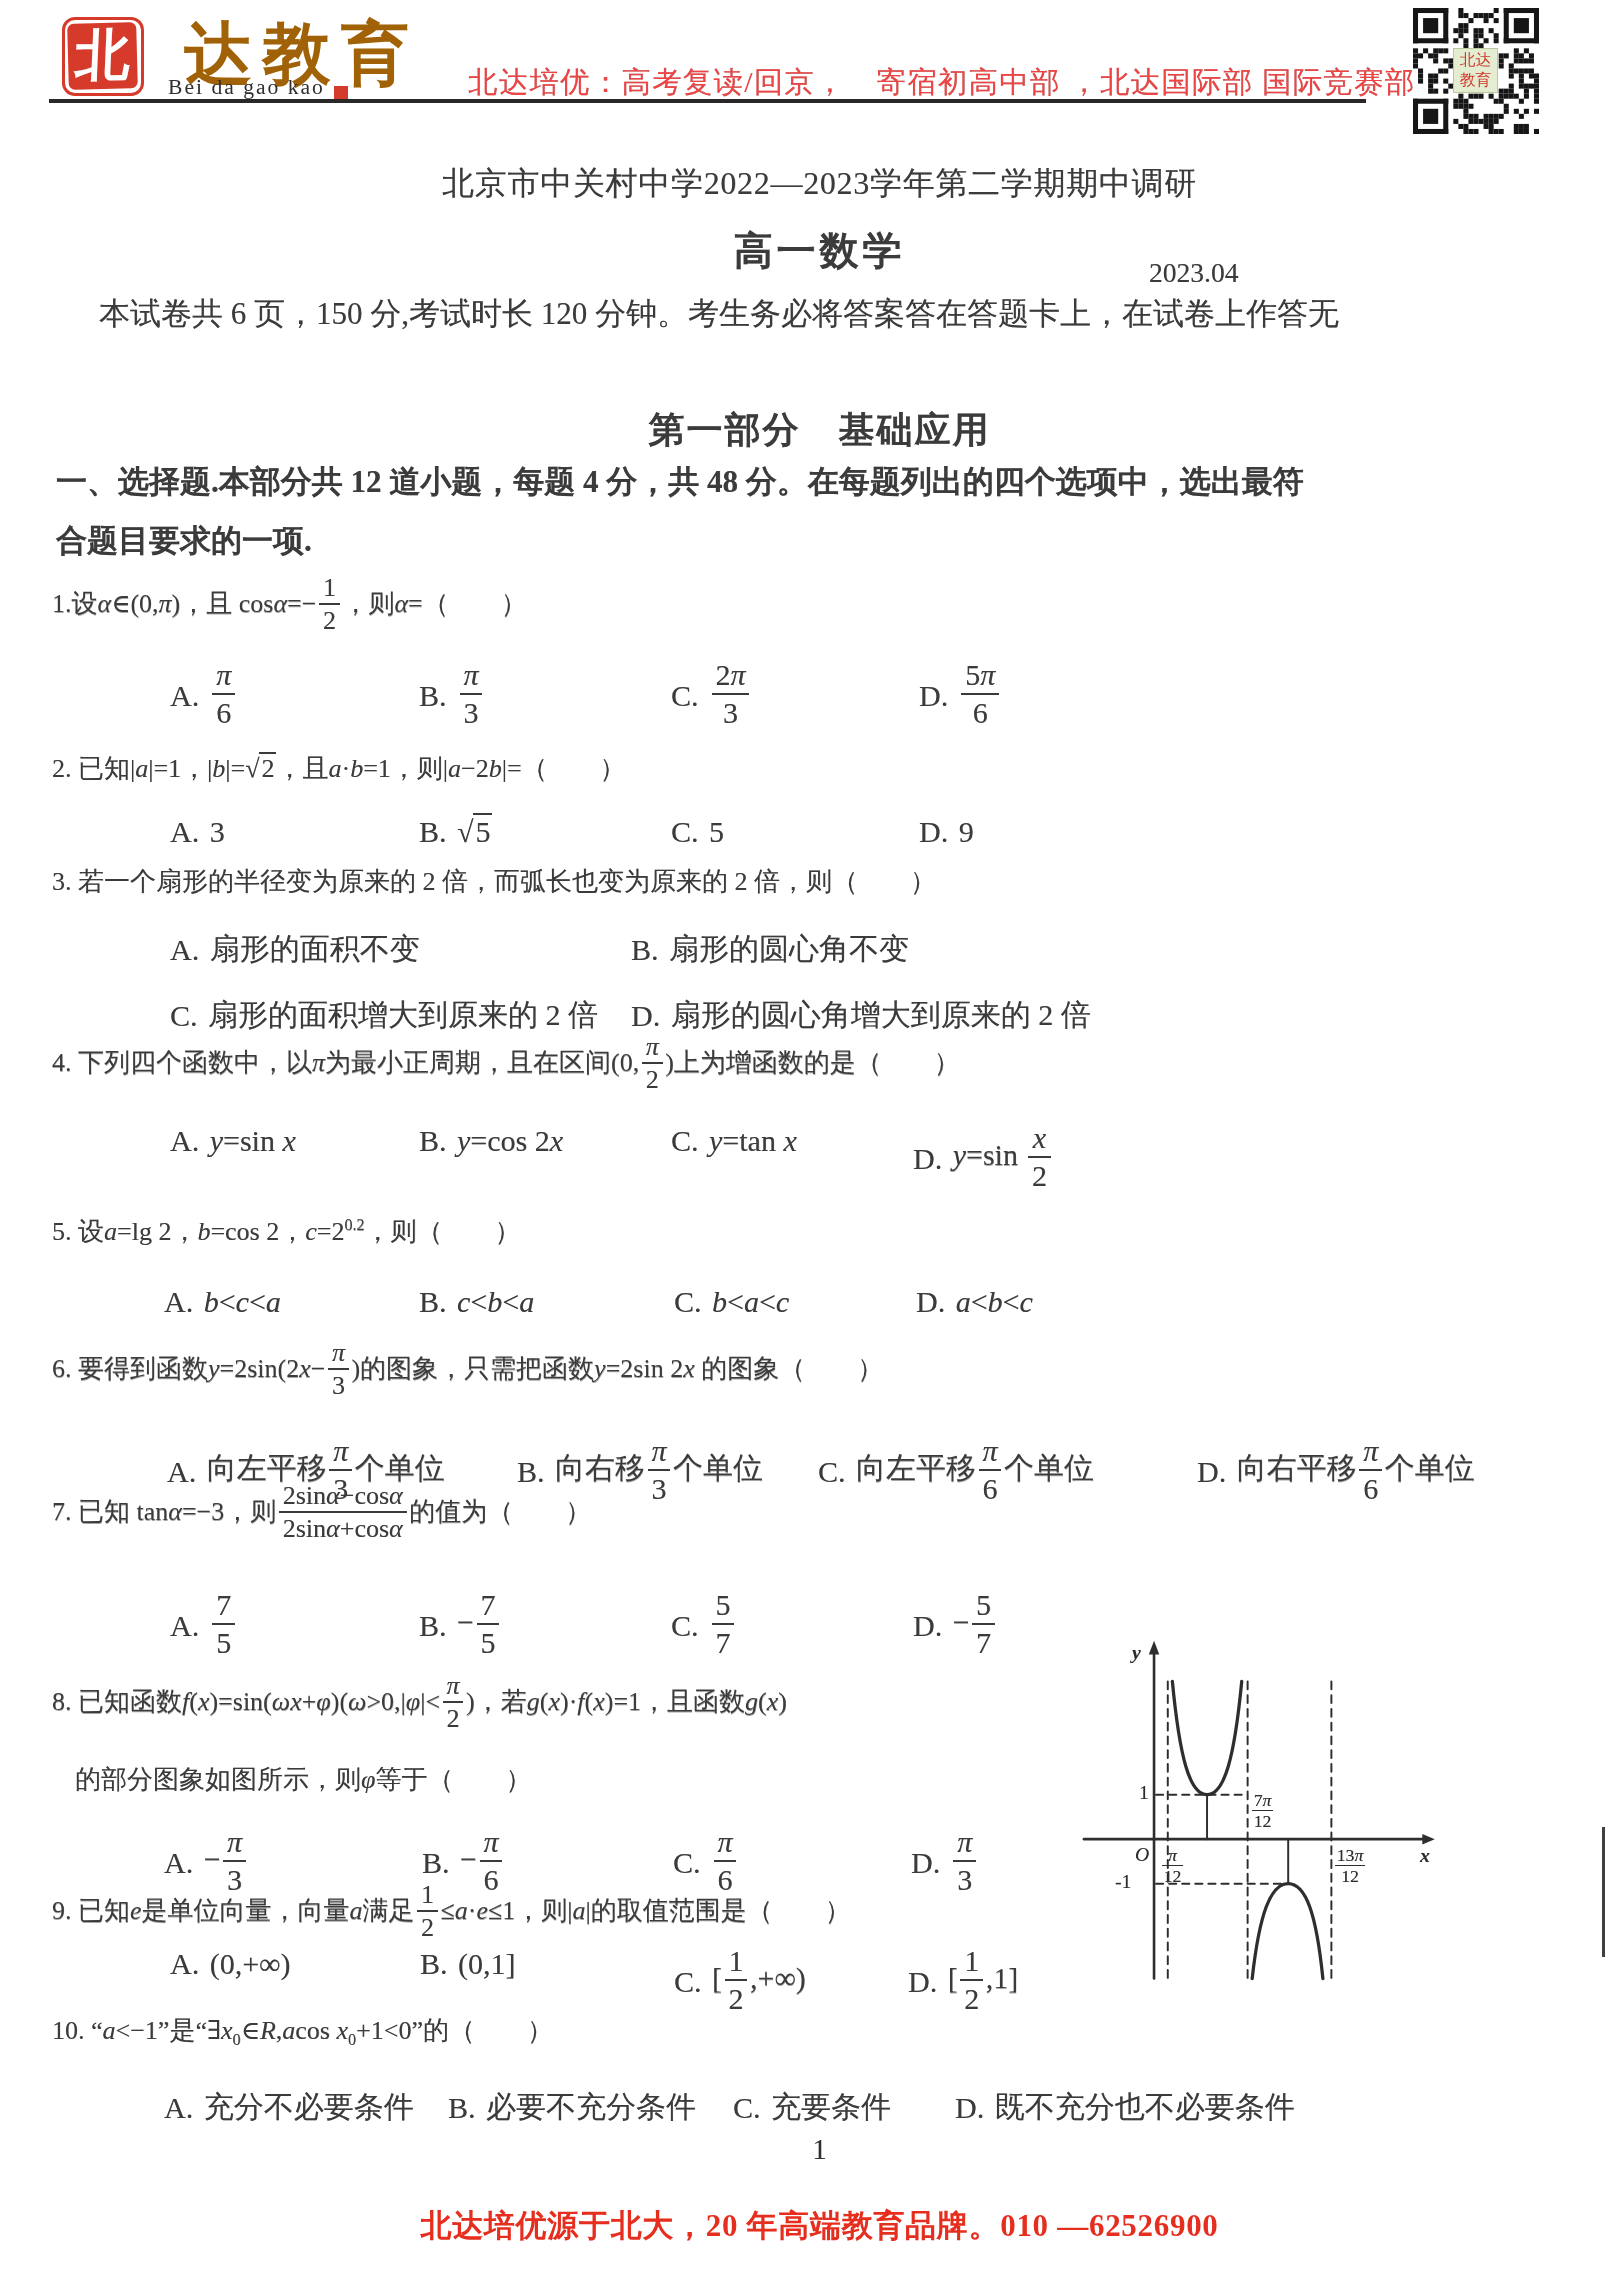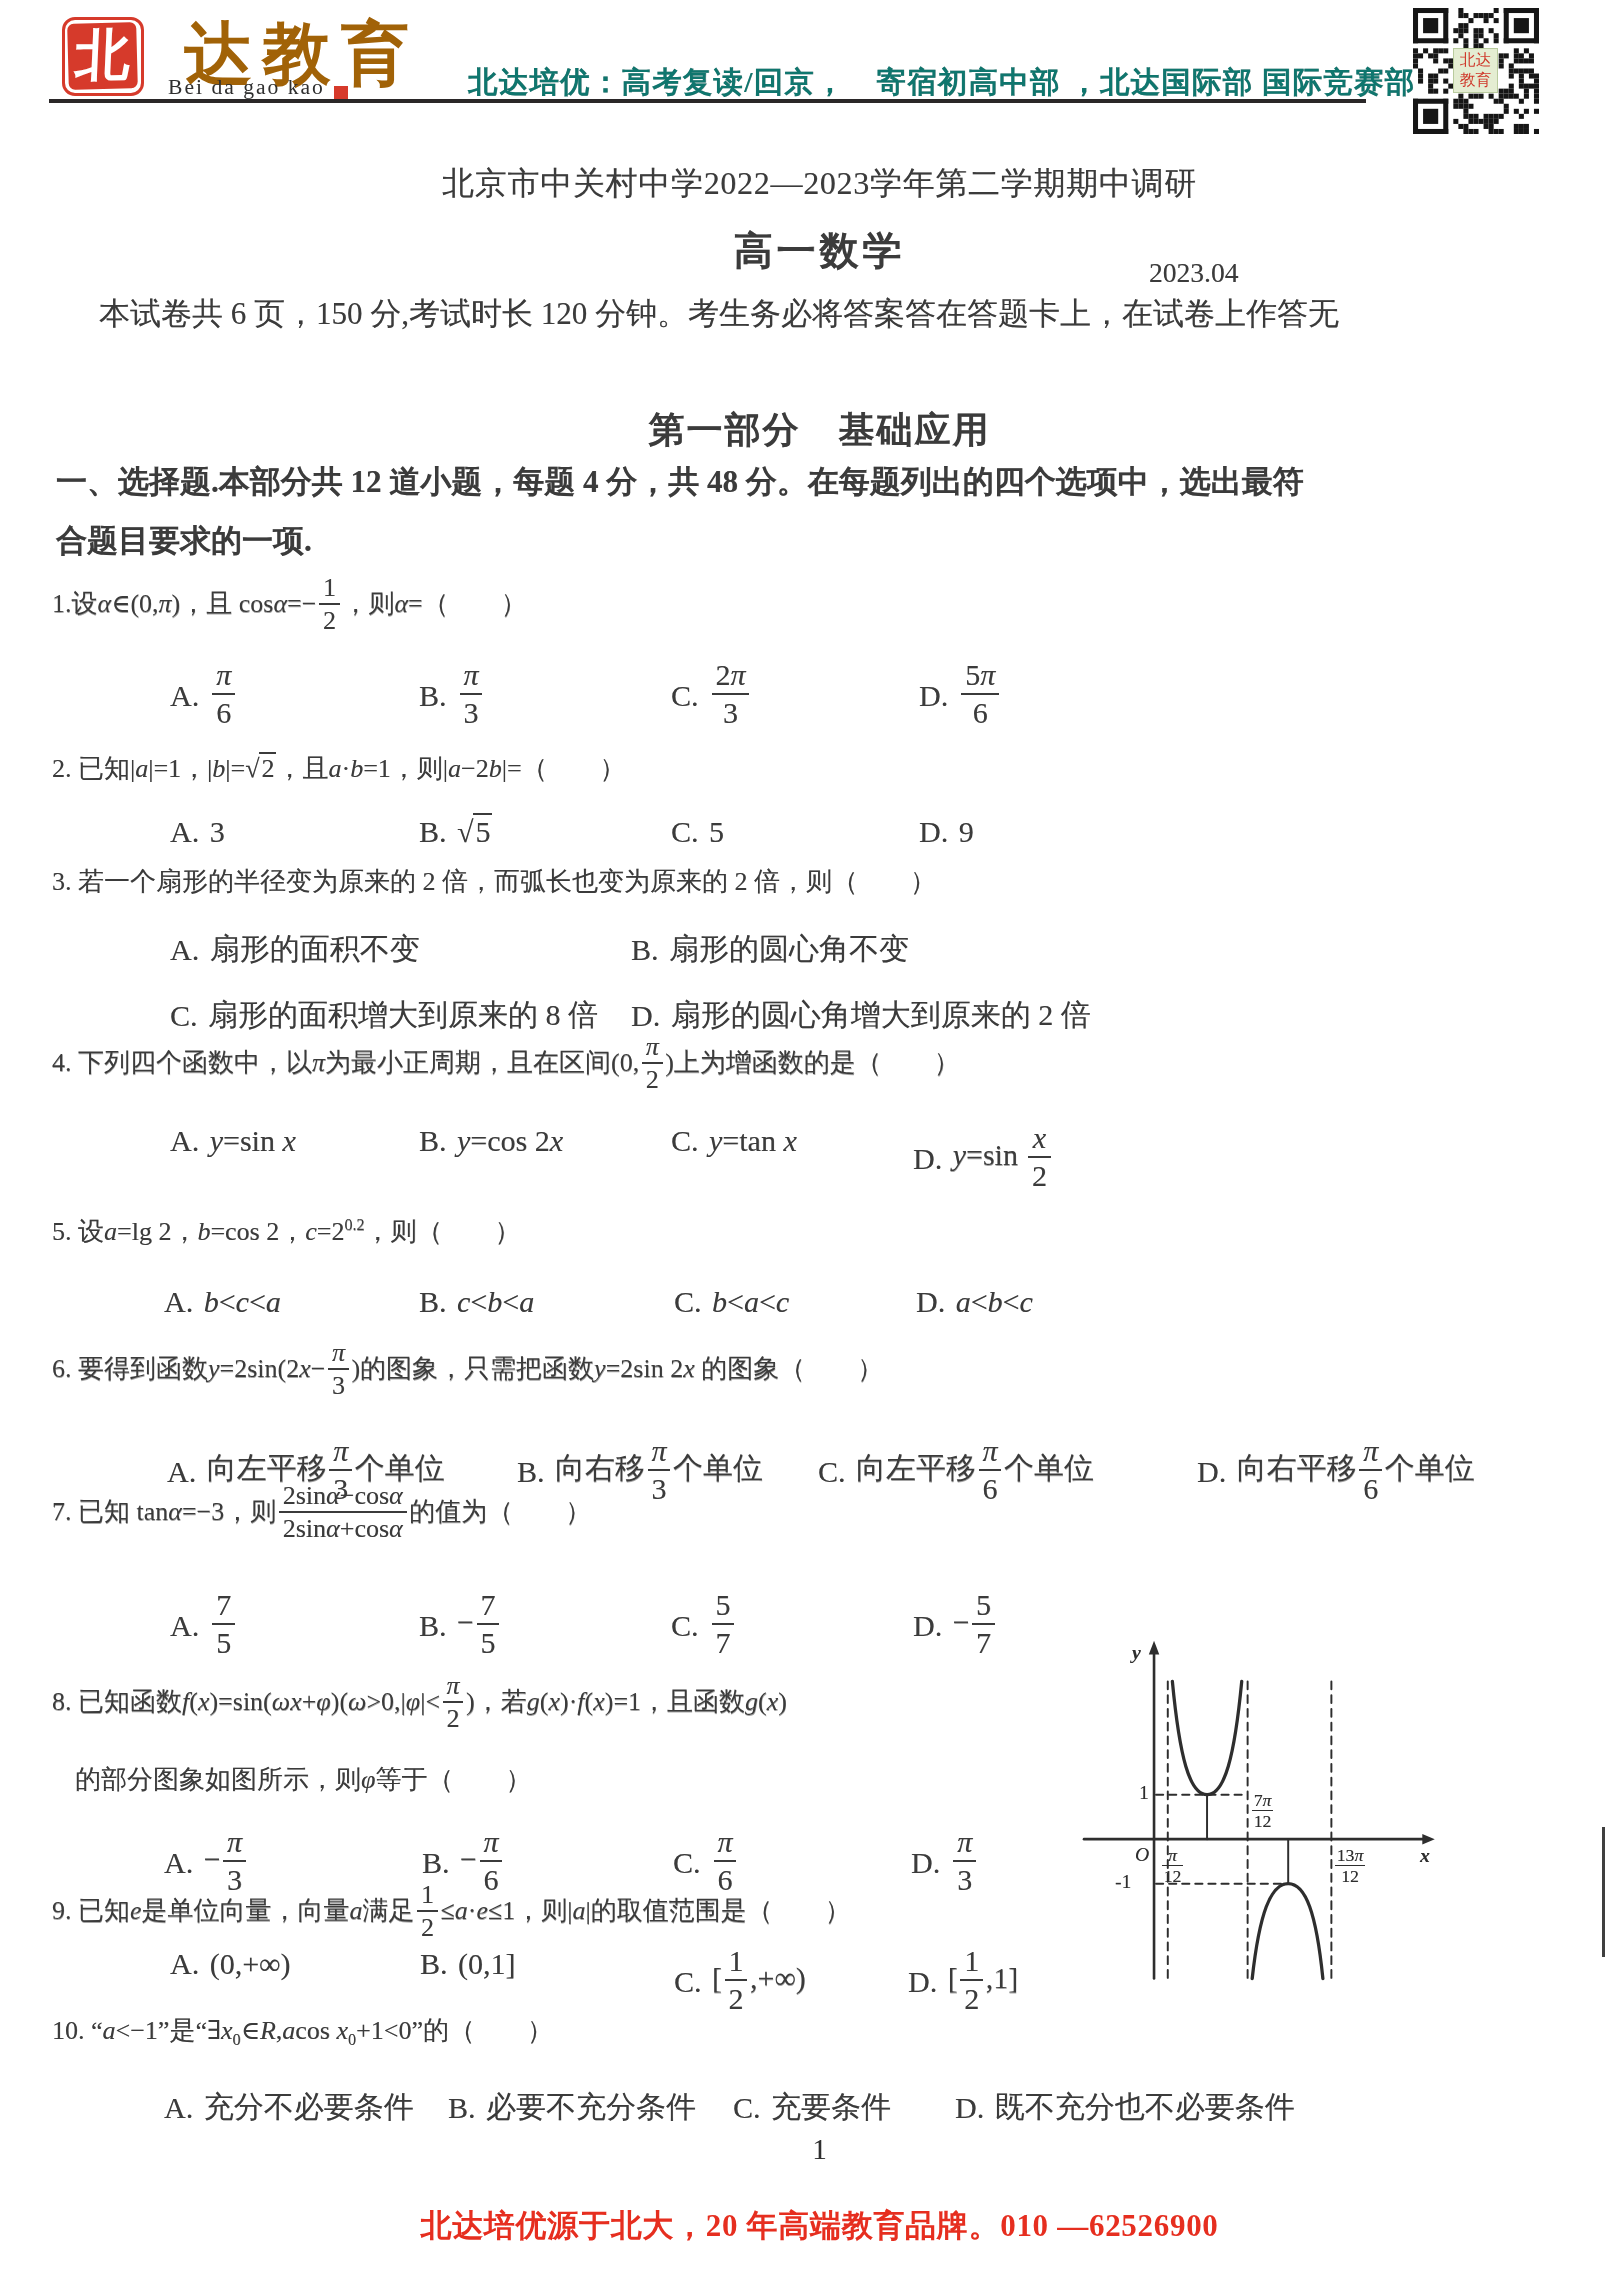--- a/index.html
+++ b/index.html
@@ -10,21 +10,21 @@
   .center{left:0;width:1623px;text-align:center;margin-left:8px;}
   
   .seal{left:62px;top:17px;width:82px;height:79px;border:3.9px solid #d63a2b;border-radius:13px;
         background:#fff;box-sizing:border-box;padding:3.3px;}
   .seal .inner{width:100%;height:100%;background:#d63a2b;border-radius:6.5px;display:flex;
         align-items:center;justify-content:center;transform:rotate(-1.5deg);}
   .seal .ch{color:#fff;font-size:55px;font-weight:bold;transform:skewX(-4deg);}
   .brand{left:164px;top:9.2px;font-size:68px;font-weight:bold;color:#a16207;letter-spacing:10.5px;margin-left:20px;}
   .pinyin{left:168px;top:75px;font-size:21.6px;letter-spacing:2px;color:#2f2f2f;display:flex;align-items:flex-end;gap:9.2px;}
   .redsq{display:inline-block;width:13.7px;height:13.7px;background:#d63a2b;}
-  .slogan{left:468px;top:63px;font-size:29.4px;font-weight:bold;color:#0f766e;letter-spacing:1.3px;}
+  .slogan{left:468px;top:63px;font-size:29.4px;font-weight:normal;color:#ef4444;letter-spacing:1.3px;}
   .hdivider{left:49px;top:99px;width:1317px;height:3.9px;background:#2a2728;}
   .qr{left:1413px;top:7.9px;width:126px;height:126px;}
   .qrlabel{position:absolute;left:40px;top:40px;width:45px;height:45px;background:#e4edd2;
         border:1.3px solid #b9cb9e;box-sizing:border-box;color:#cf392b;font-size:15.7px;line-height:20px;
         text-align:center;display:flex;align-items:center;justify-content:center;flex-wrap:wrap;
         word-break:break-all;padding:0.7px;}
   
   .title1{top:162px;font-size:32px;letter-spacing:0.7px;}
   .subject{top:224px;font-size:39px;font-weight:bold;letter-spacing:3.9px;}
   .dateline{left:1149px;top:257px;font-size:27.5px;}
@@ -319,21 +319,21 @@
         <span>扇形的面积不变</span>
       </span>
     <span class="opt ink" style="left:631px;">
         <span>B.</span>
         <span>扇形的圆心角不变</span>
       </span>
   </div>
   <div class="abs orow" style="top:995px;">
     <span class="opt ink" style="left:170px;">
         <span>C.</span>
-        <span>扇形的面积增大到原来的 8 倍</span>
+        <span>扇形的面积增大到原来的 2 倍</span>
       </span>
     <span class="opt ink" style="left:631px;">
         <span>D.</span>
         <span>扇形的圆心角增大到原来的 2 倍</span>
       </span>
   </div>
 
   <div class="abs stem ink" style="top:1035px;">4. 下列四个函数中，以<i>π</i>为最小正周期，且在区间(0,<span class="frac">
         <span class="fn"><i>π</i></span>
         <span class="fd">2</span>

